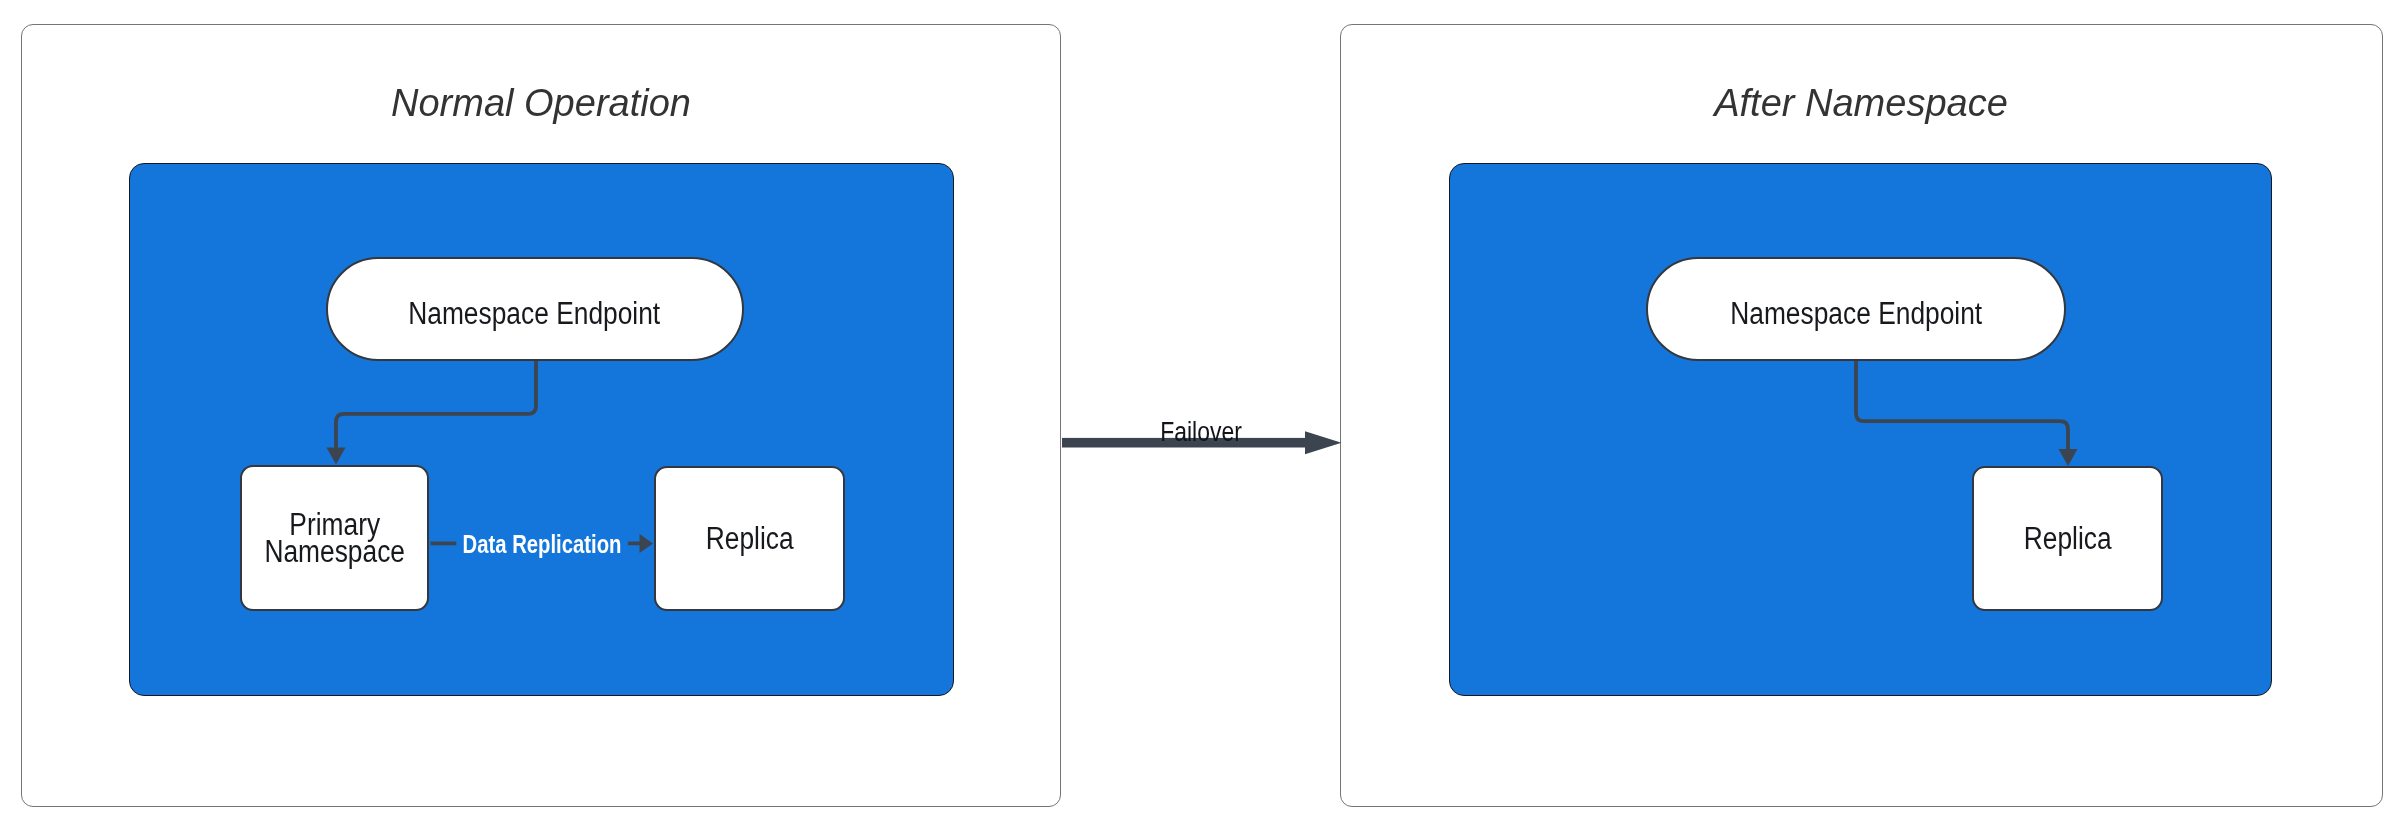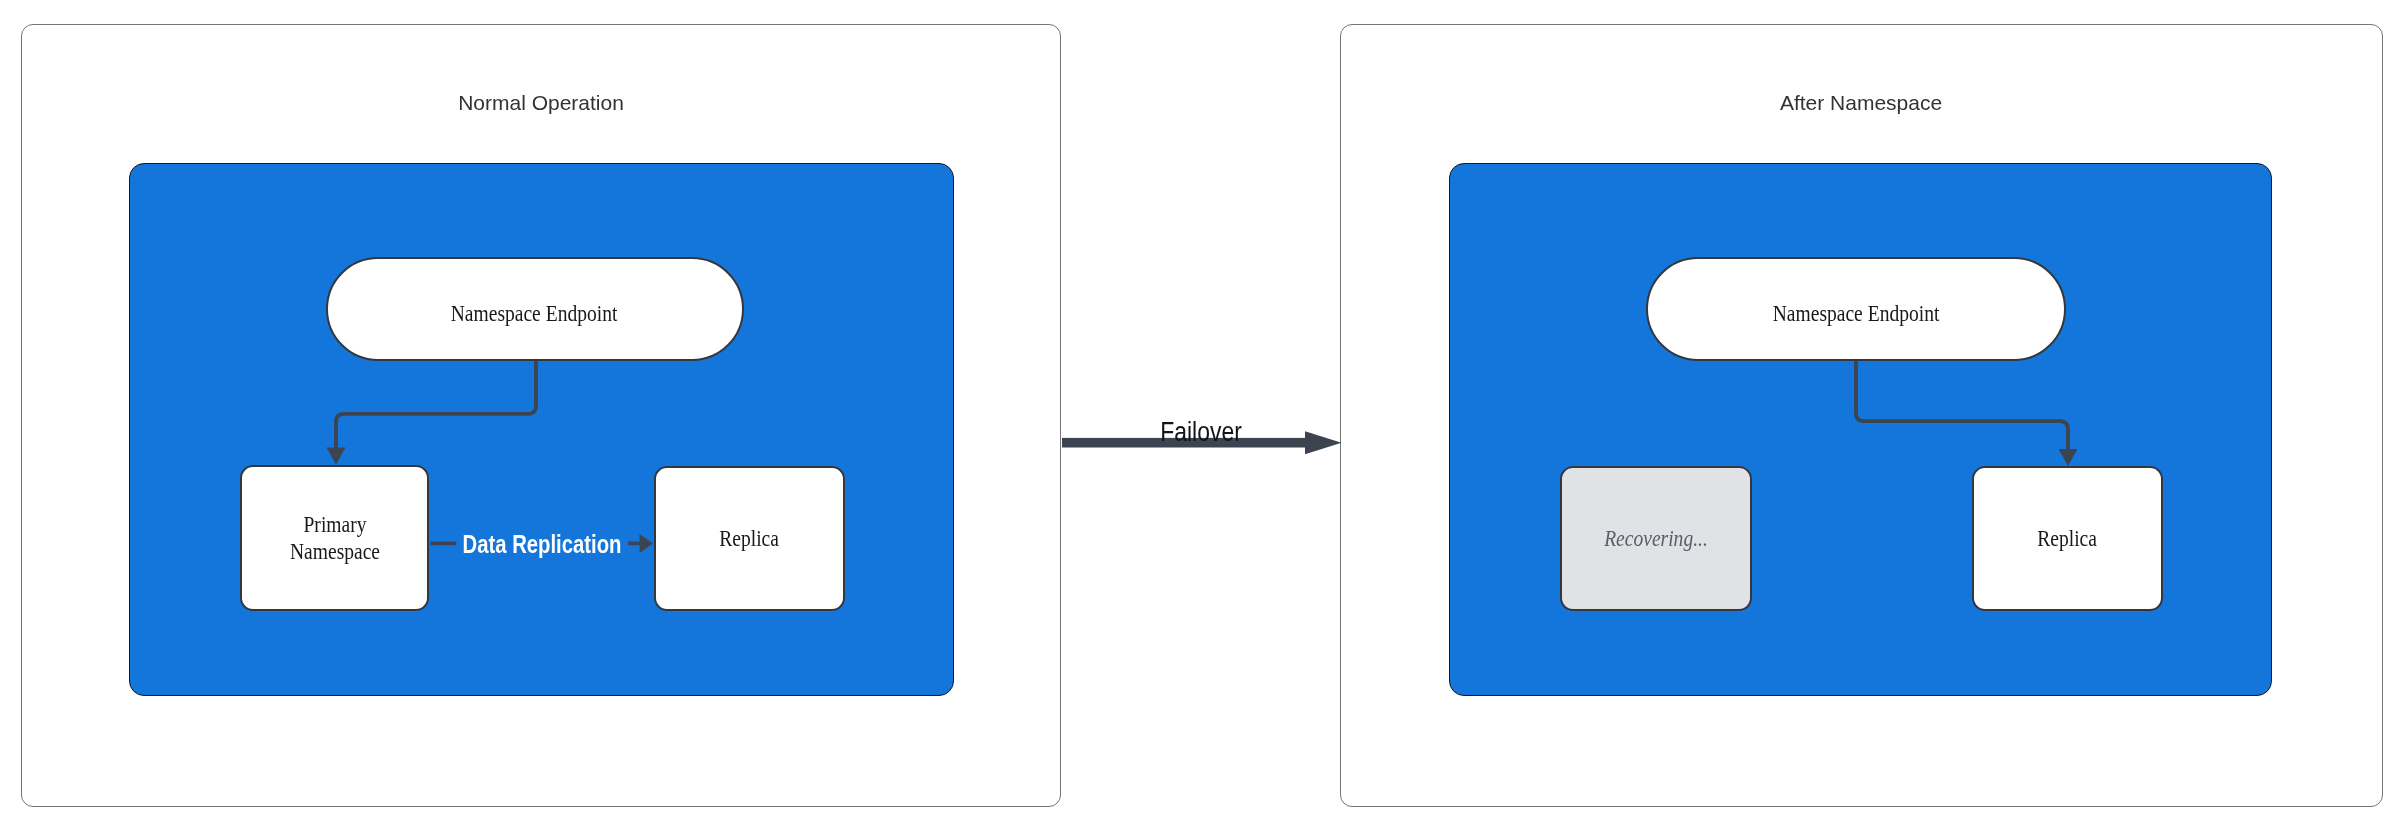--- a/index.html
+++ b/index.html
@@ -1,25 +1,25 @@
 <!DOCTYPE html>
 <html style="--blue: #1476DB; --blue-border: #17191c; --panel-border: #757575; --node-border: #34383E; --edge-color: #3C4450; --text-color: #17191D; --title-color: #333333; --gray-fill: #E0E2E6; --gray-text: #565D66;"><head>
 <meta charset="utf-8">
 <style>
   html,body{margin:0;padding:0;background:#ffffff;}
   #canvas{position:relative;width:2407px;height:828px;background:#ffffff;overflow:hidden;
           font-family:"Liberation Sans", sans-serif;}
   .panel,.cluster,.node{box-sizing:border-box;}
   .panel{position:absolute;background:#ffffff;border:1.5px solid var(--panel-border);border-radius:12px;}
-  .panel-title{position:absolute;transform:translate(-50%,-50%);font-size:21px;
+  .panel-title{position:absolute;transform:translate(-50%,-50%);font-style:italic;font-size:38px;
                color:var(--title-color);white-space:nowrap;}
   .cluster{position:absolute;background:var(--blue);border:1px solid var(--blue-border);border-radius:15px;}
   .node{position:absolute;display:flex;align-items:center;justify-content:center;text-align:center;
         background:#ffffff;border:2px solid var(--node-border);border-radius:13px;
-        font-size:23px;color:var(--text-color);line-height:27.5px;font-family:Liberation Serif, serif;}
+        font-size:31px;color:var(--text-color);line-height:27.5px;}
   .node .tx{display:inline-block;transform:scaleX(0.85);white-space:pre-line;}
   .stadium{border-radius:53px;padding-top:10px;}
   .node.gray{background:var(--gray-fill);color:var(--gray-text);font-style:italic;}
   .edge-label{position:absolute;transform:translate(-50%,-50%) scaleX(0.78);font-weight:bold;font-size:26px;
               color:#ffffff;background:var(--blue);padding:2px 8px;white-space:nowrap;}
   .mid-label{position:absolute;transform:translate(-50%,-50%);font-size:27px;color:#111418;white-space:nowrap;}
   .mid-label .tx{display:inline-block;transform:scaleX(0.85);}
   svg.wires{position:absolute;left:0;top:0;pointer-events:none;}
 </style>
 </head>
@@ -64,20 +64,17 @@
   </div>
   <div class="edge-label" style="left:542px;top:544px;">Data Replication</div>
 
   <div class="mid-label" style="left:1200.5px;top:432px;">
     <span class="tx">Failover</span>
   </div>
 
   <div class="node stadium" style="left:1646.4px;top:256.5px;width:420px;height:104.5px;">
     <span class="tx">Namespace Endpoint</span>
   </div>
-  <div class="node gray" style="left:1559.8px;top:465.8px;width:192.6px;height:145px;">
-    <span class="tx">Recovering...</span>
-  </div>
   <div class="node" style="left:1972px;top:466px;width:191px;height:145px;">
     <span class="tx">Replica</span>
   </div>
 
 </div>
 
 </body></html>

